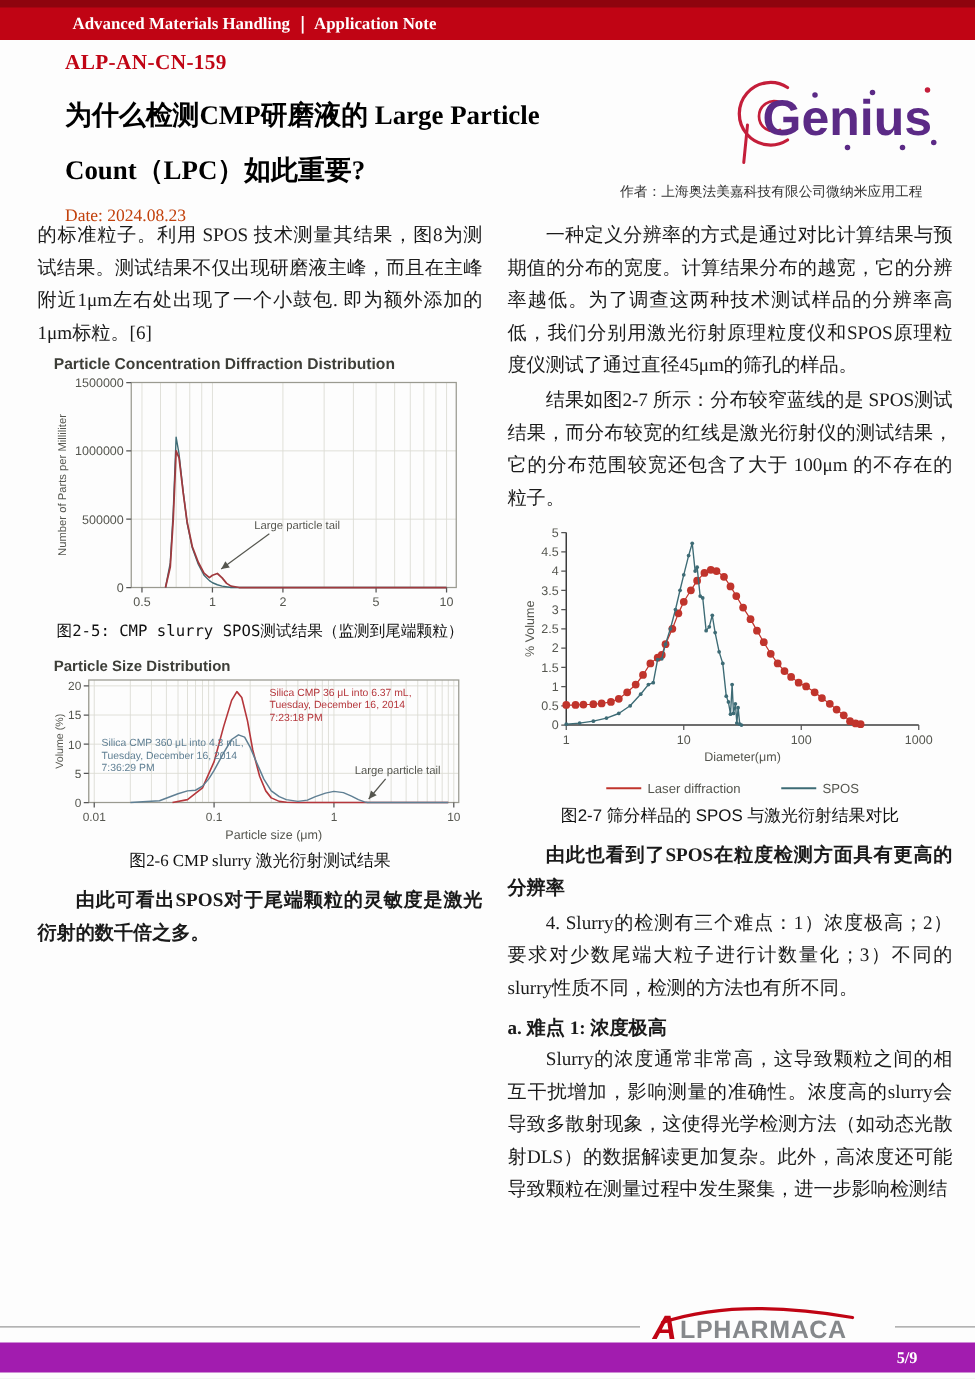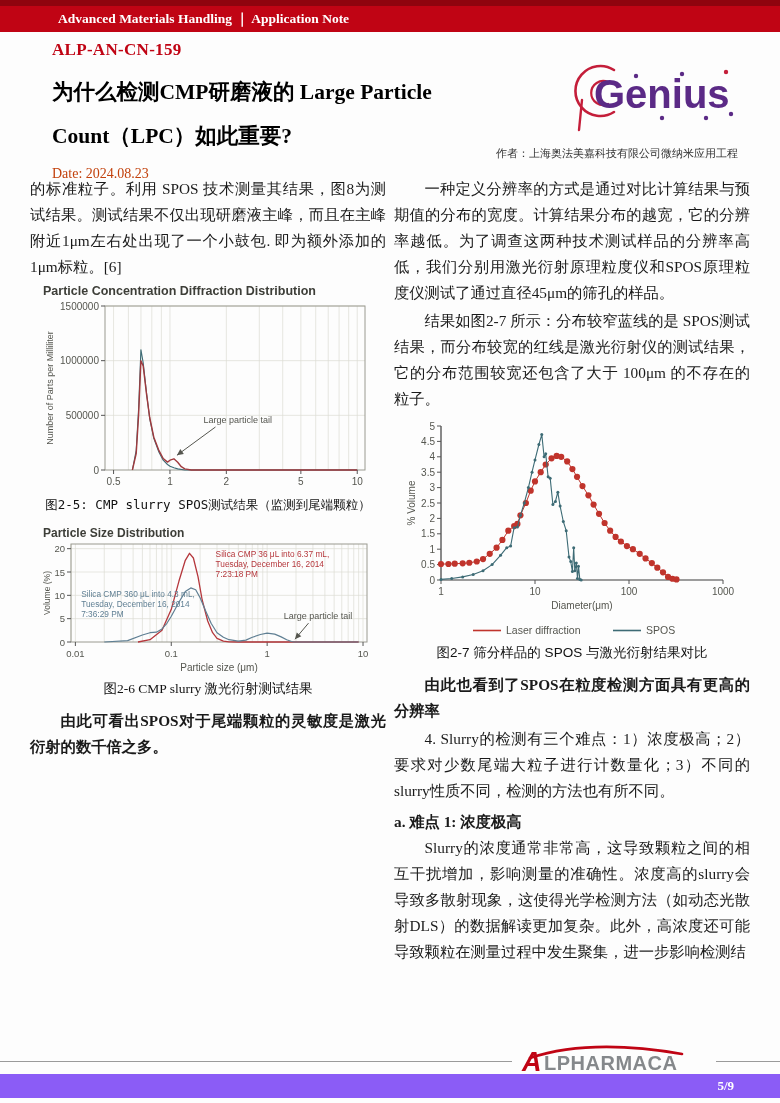--- a/index.html
+++ b/index.html
@@ -6,40 +6,40 @@
   .page{position:relative;width:780px;height:1103px;background:#fdfdfd;margin:0 auto;overflow:hidden;
         font-family:"Liberation Serif","DejaVu Serif",serif;color:#1a1a1a;}
   
   .topbar{position:absolute;top:0;left:0;right:0;height:26px;background:#c00414;border-top:6px solid #8f040e;}
   .topbar span{display:inline-block;margin-left:58px;line-height:25px;color:#fff;font-weight:bold;font-size:13.5px;}
   
   .header-left{position:absolute;left:52px;top:40px;width:470px;}
   .doc-id{color:#c00414;font-weight:bold;font-size:17px;letter-spacing:.3px;}
   .title{font-size:21.5px;font-weight:bold;margin-top:10px;line-height:44px;color:#000;}
   .date{font-size:14px;margin-top:8px;color:#c2410c;}
-  .genius-logo{position:absolute;right:32px;top:52px;width:190px;height:88px;}
+  .genius-logo{position:absolute;right:16px;top:52px;width:190px;height:88px;}
   .author{position:absolute;right:42px;top:146px;font-size:11px;color:#333;
           font-family:"Liberation Sans","DejaVu Sans",sans-serif;}
   
   .col{position:absolute;top:176px;width:356px;}
   .col-left{left:30px;}
-  .col-right{left:394px;}
+  .col-right{left:406px;}
   .col p{font-size:15.3px;line-height:26px;text-align:justify;margin:0 0 2px 0;}
   .col p.indent{text-indent:2em;}
   .col p.bold{font-weight:bold;}
   .subheading{font-size:15.3px;font-weight:bold;margin:8px 0 2px 0;}
   .caption{text-align:center;font-size:13.5px;line-height:22px;margin:2px 0 8px 0;color:#111;}
   .caption.mono{font-family:"DejaVu Sans Mono","Liberation Mono",monospace;font-size:12.5px;}
   .caption.sans{font-family:"Liberation Sans","DejaVu Sans",sans-serif;}
   svg.chart{display:block;margin:2px auto 0 auto;}
   svg text{font-family:"Liberation Sans","DejaVu Sans",sans-serif;}
   
   .footer-line{position:absolute;left:0;right:0;top:1061px;border-top:1.5px solid #9a9a9a;}
   .alp-logo{position:absolute;top:1042px;left:512px;width:188px;height:36px;background:#fdfdfd;padding:0 8px;}
-  .footer-bar{position:absolute;left:0;right:0;top:1074px;height:24px;background:#8b5cf6;}
+  .footer-bar{position:absolute;left:0;right:0;top:1074px;height:24px;background:#a21caf;}
   .footer-bar span{position:absolute;right:46px;line-height:24px;color:#fff;font-size:13px;font-weight:bold;}
 </style>
 </head>
 <body>
 
 <div class="page">
 
   <div class="topbar">
     <span>Advanced Materials Handling ｜ Application Note</span>
   </div>

